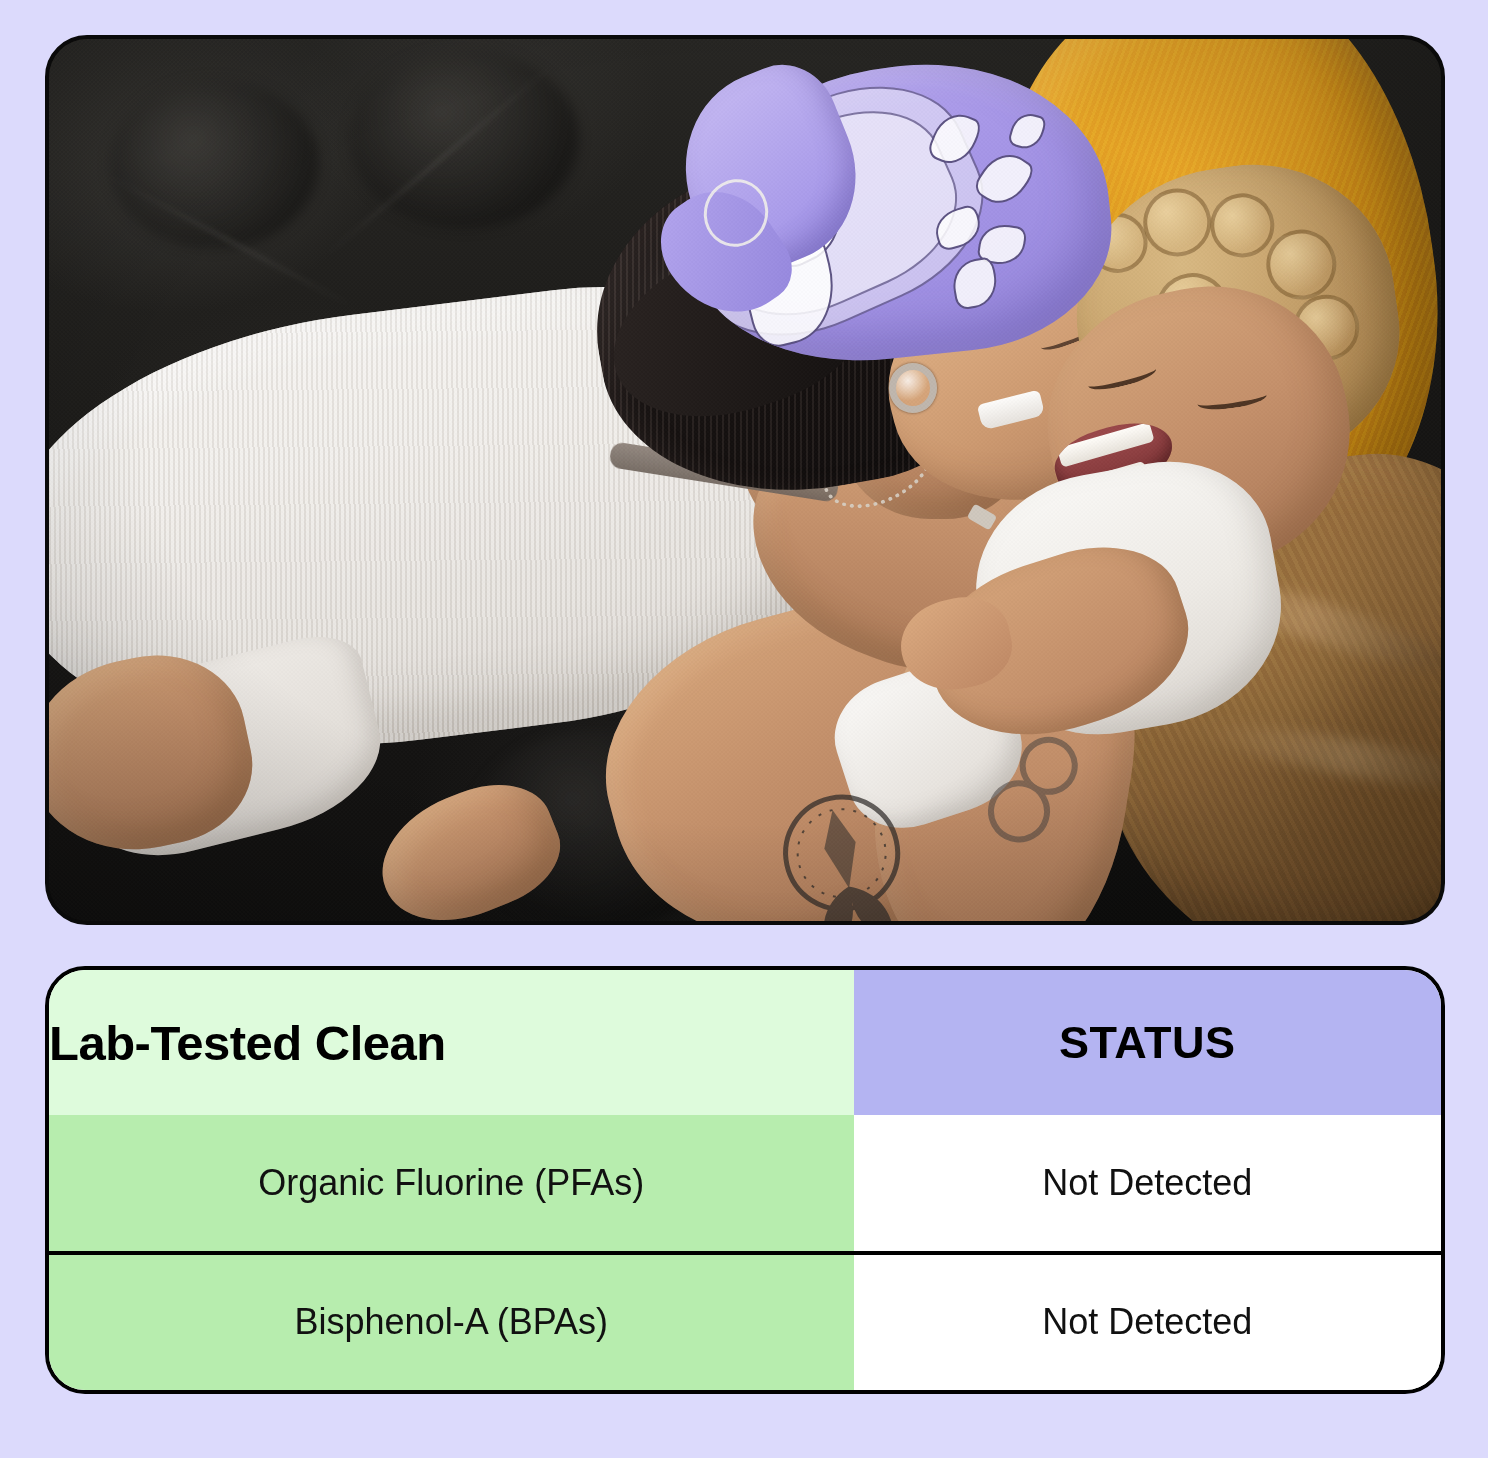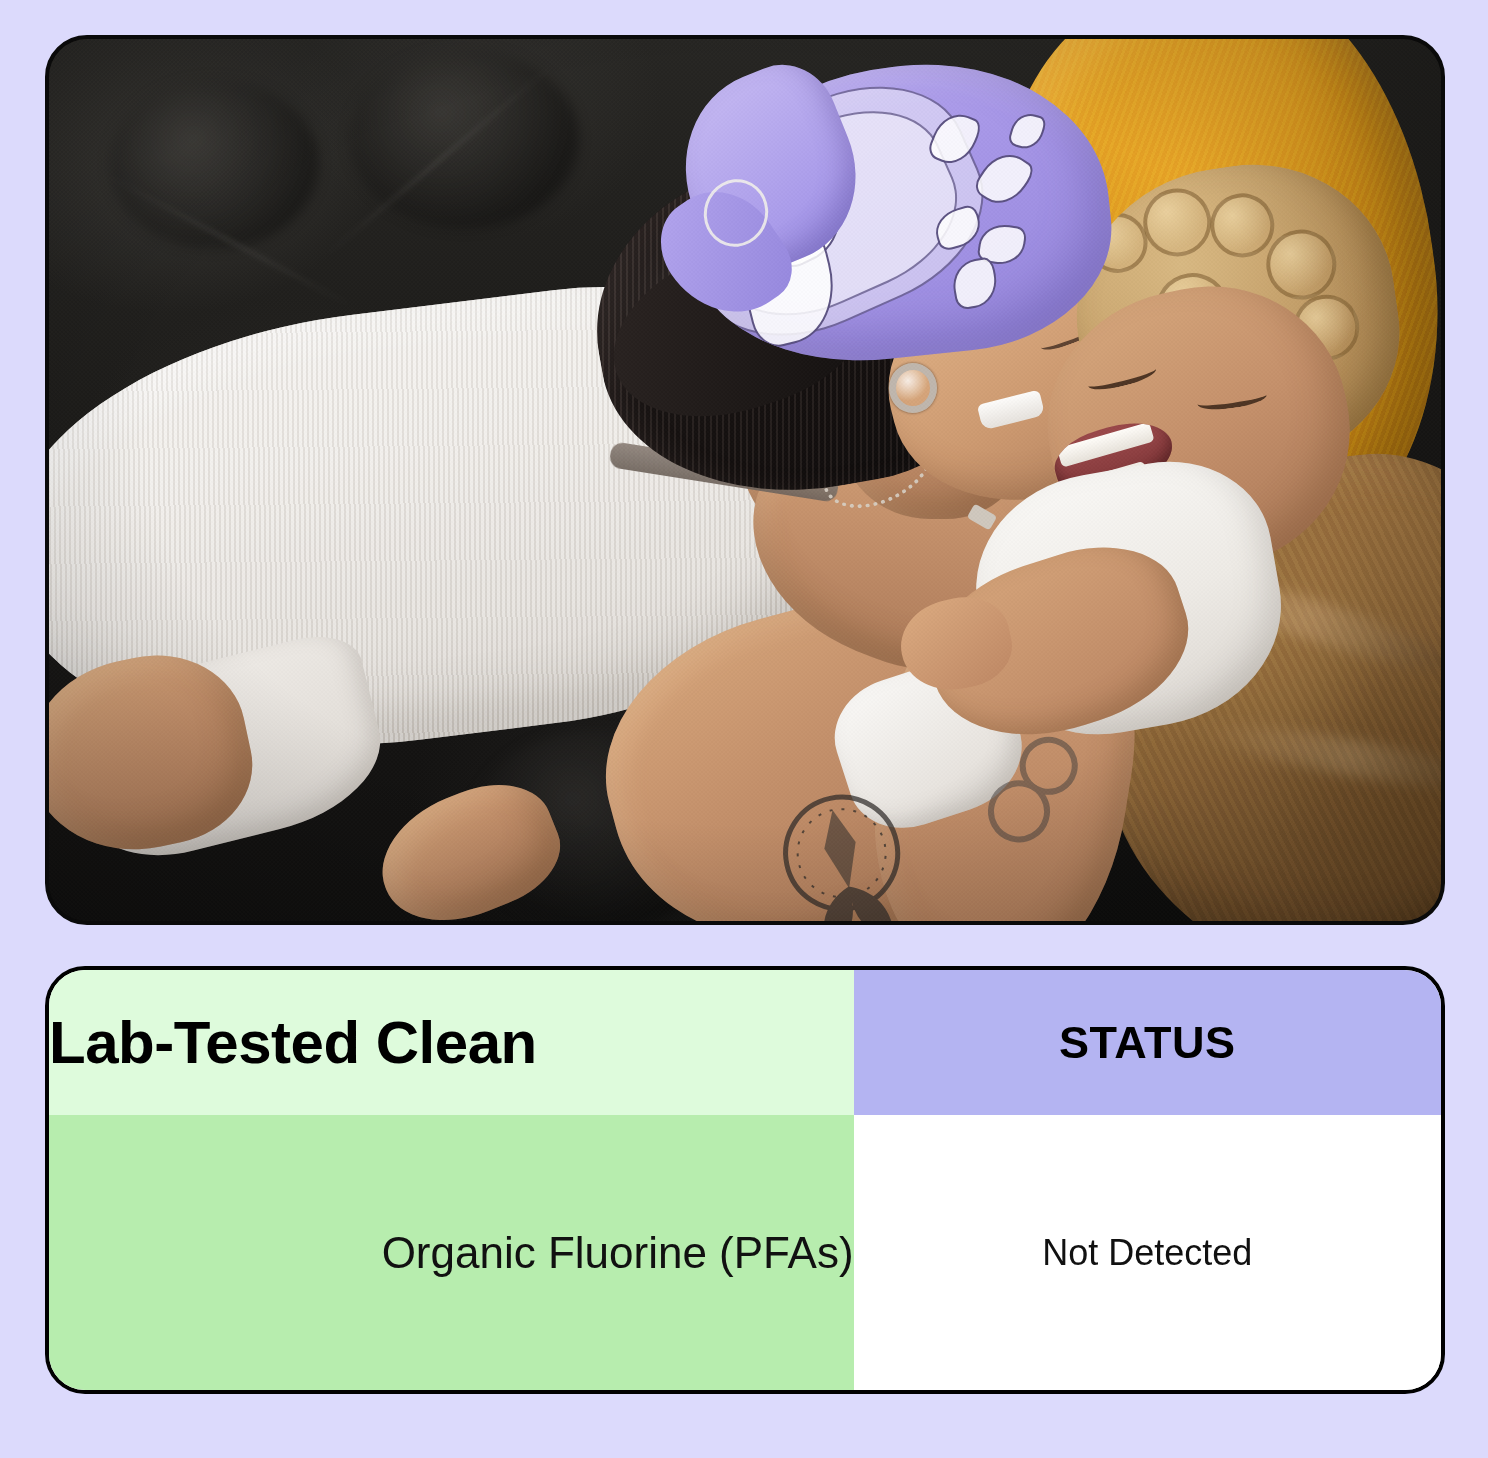--- a/index.html
+++ b/index.html
@@ -487,43 +487,43 @@
   table.lab th, table.lab td {
     border: 0;
     padding: 0;
     margin: 0;
   }
   .th-name {
     background: #defbdc;
     color: #000;
     text-align: left;
     padding-left: 52px;
-    font-size: 60px;
+    font-size: 49px;
     font-weight: 700;
     letter-spacing: -.5px;
     border-right: 4px solid #000;
     border-bottom: 4px solid #000;
     height: 145px;
   }
   .th-status {
     background: #b4b4f2;
     color: #000;
     text-align: center;
     font-size: 45px;
     font-weight: 700;
     letter-spacing: .5px;
     border-bottom: 4px solid #000;
     height: 145px;
   }
   .td-name {
     background: #b7edae;
     color: #111;
-    text-align: right;
+    text-align: center;
     padding-left: 52px;
-    font-size: 44px;
+    font-size: 36px;
     font-weight: 400;
     border-right: 4px solid #000;
     height: 94px;
   }
   .td-status {
     background: #ffffff;
     color: #111;
     text-align: center;
     font-size: 36px;
     font-weight: 400;
@@ -645,17 +645,21 @@
         <tr>
           <th class="th-name">Lab-Tested Clean</th>
           <th class="th-status">STATUS</th>
         </tr>
       </thead>
       <tbody>
         <tr>
           <td class="td-name">Organic Fluorine (PFAs)</td>
           <td class="td-status">Not Detected</td>
         </tr>
+        <tr class="row-sep">
+          <td class="td-name">Bisphenol-A (BPAs)</td>
+          <td class="td-status">Not Detected</td>
+        </tr>
       </tbody>
     </table>
   </div>
 
 </div>
 
 </body></html>

